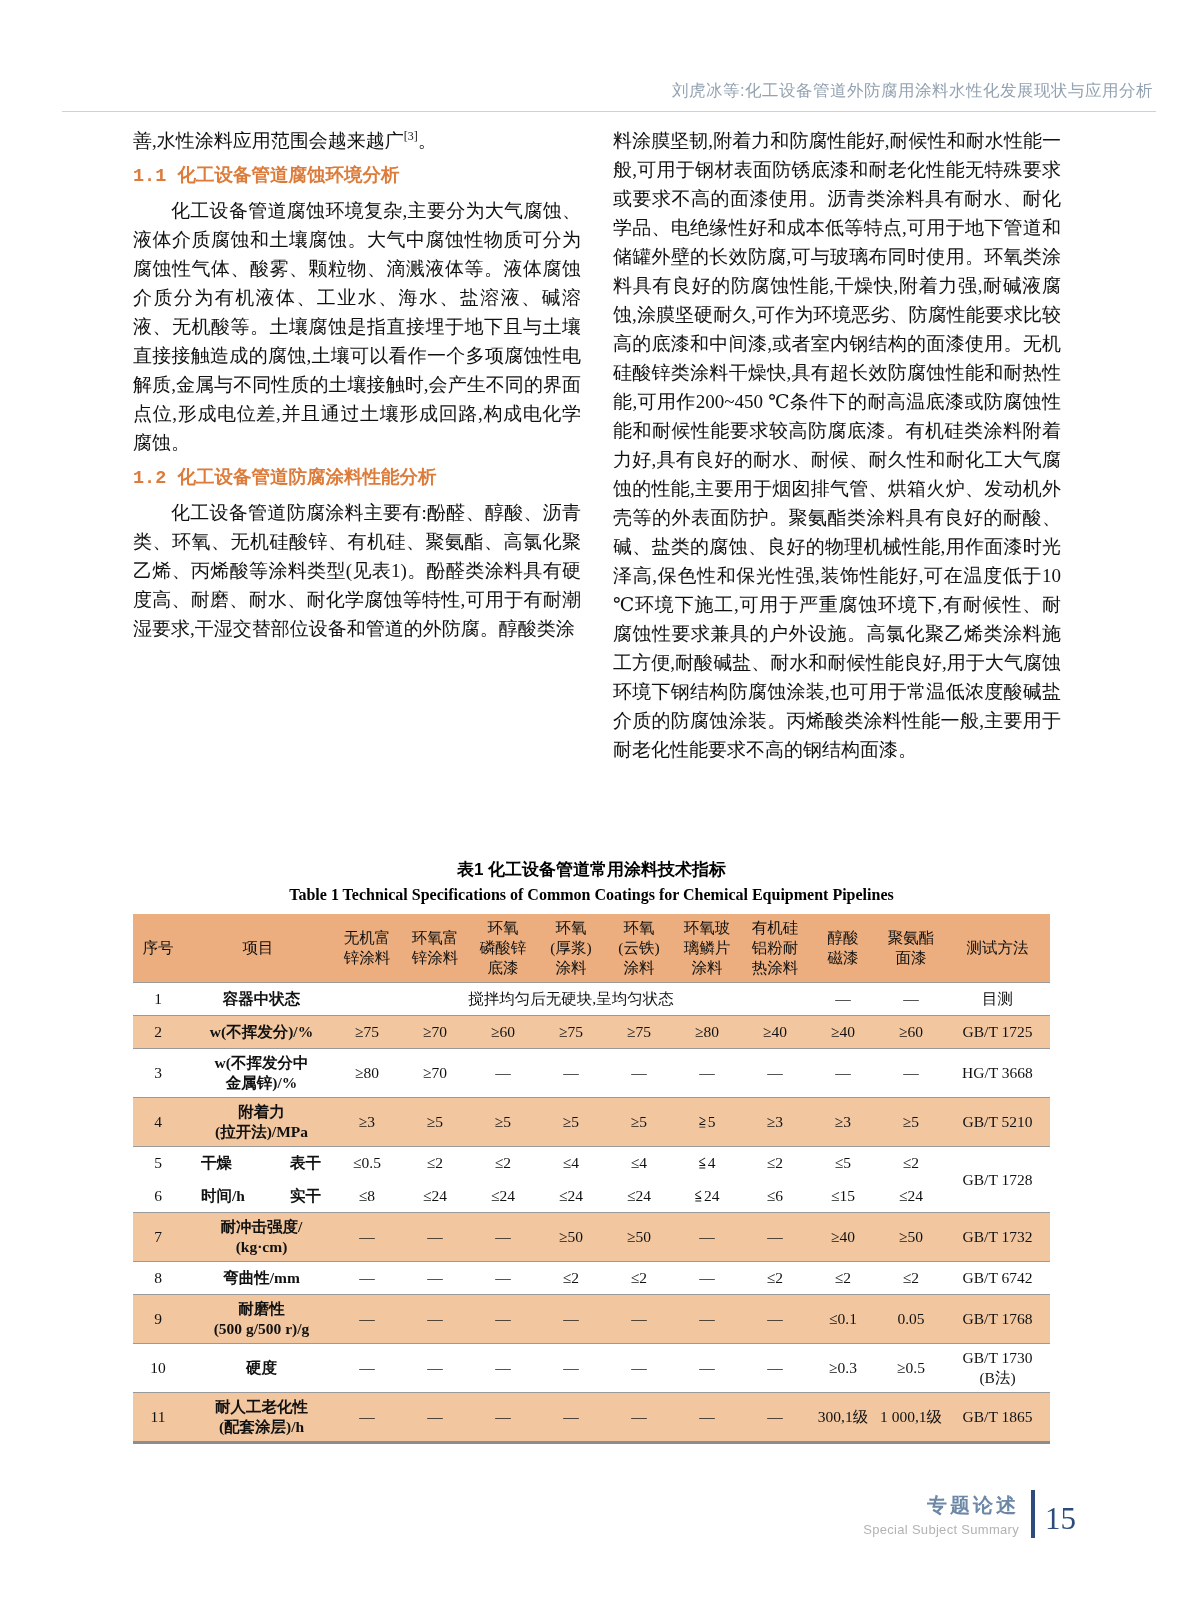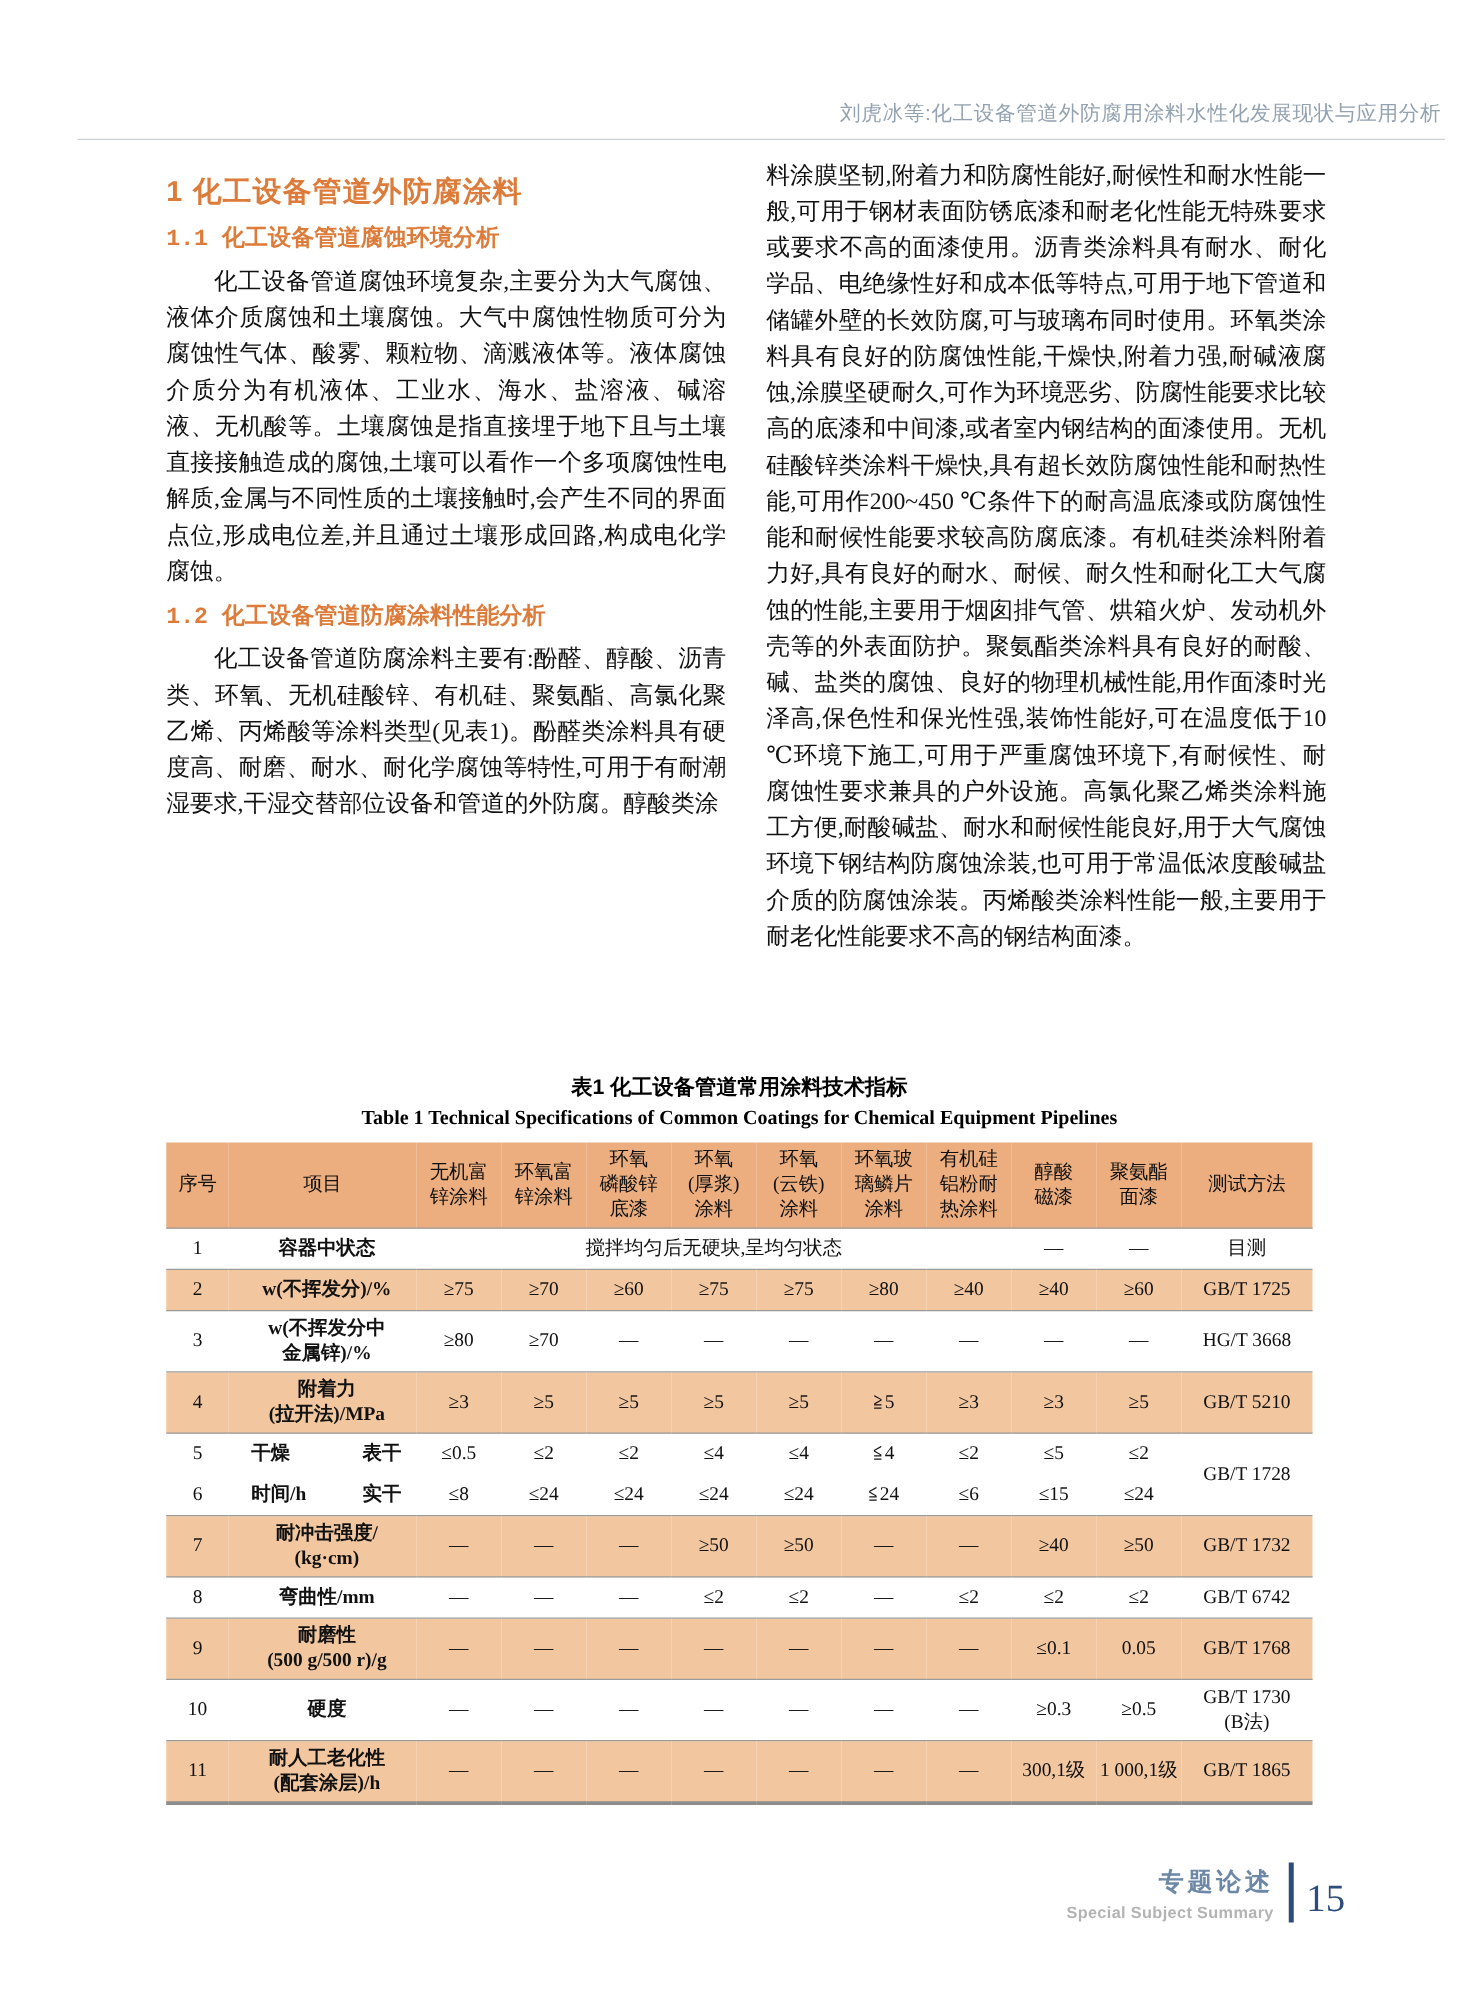--- a/index.html
+++ b/index.html
@@ -58,36 +58,36 @@
   .specs .parts { display:flex; justify-content:space-between; padding:0 10px 0 9px; }
 
   
   .footer { position:absolute; top:1490px; right:143px; display:flex; align-items:center; }
   .footer-cn {
     font-family:"Liberation Sans","DejaVu Sans",sans-serif; font-weight:bold;
     font-size:20px; color:#6d87a6; letter-spacing:3px; text-align:right;
   }
   .footer-en {
     font-family:"Liberation Sans","DejaVu Sans",sans-serif;
-    font-size:13px; color:#b3b3b3; margin-top:3px; letter-spacing:0.3px; text-align:right;font-weight:bold;
+    font-size:13px; color:#b3b3b3; margin-top:3px; letter-spacing:0.3px; text-align:right;
   }
   .footer-bar { width:4px; height:48px; background:#2d4c7c; margin:0 10px 0 12px; }
   .footer-page { font-family:"Liberation Serif","DejaVu Serif",serif; font-size:31px; color:#2d4c7c; padding-top:10px; }
 </style>
 </head>
 <body>
 
 <div class="page">
 
   <div class="running-head">刘虎冰等:化工设备管道外防腐用涂料水性化发展现状与应用分析</div>
   <div class="head-rule"></div>
 
   <div class="columns">
     <div class="col">
-      <h1 class="sec">1  化工设备管道外防腐涂料</h1>
+      <p><span>善,水性涂料应用范围会越来越广</span><sup>[3]</sup><span>。</span></p>
       <h2 class="sec">1.1  化工设备管道腐蚀环境分析</h2>
       <p class="indent">化工设备管道腐蚀环境复杂,主要分为大气腐蚀、液体介质腐蚀和土壤腐蚀。大气中腐蚀性物质可分为腐蚀性气体、酸雾、颗粒物、滴溅液体等。液体腐蚀介质分为有机液体、工业水、海水、盐溶液、碱溶液、无机酸等。土壤腐蚀是指直接埋于地下且与土壤直接接触造成的腐蚀,土壤可以看作一个多项腐蚀性电解质,金属与不同性质的土壤接触时,会产生不同的界面点位,形成电位差,并且通过土壤形成回路,构成电化学腐蚀。</p>
       <h2 class="sec">1.2  化工设备管道防腐涂料性能分析</h2>
       <p class="indent">化工设备管道防腐涂料主要有:酚醛、醇酸、沥青类、环氧、无机硅酸锌、有机硅、聚氨酯、高氯化聚乙烯、丙烯酸等涂料类型(见表1)。酚醛类涂料具有硬度高、耐磨、耐水、耐化学腐蚀等特性,可用于有耐潮湿要求,干湿交替部位设备和管道的外防腐。醇酸类涂</p>
     </div>
     <div class="col">
       <p>料涂膜坚韧,附着力和防腐性能好,耐候性和耐水性能一般,可用于钢材表面防锈底漆和耐老化性能无特殊要求或要求不高的面漆使用。沥青类涂料具有耐水、耐化学品、电绝缘性好和成本低等特点,可用于地下管道和储罐外壁的长效防腐,可与玻璃布同时使用。环氧类涂料具有良好的防腐蚀性能,干燥快,附着力强,耐碱液腐蚀,涂膜坚硬耐久,可作为环境恶劣、防腐性能要求比较高的底漆和中间漆,或者室内钢结构的面漆使用。无机硅酸锌类涂料干燥快,具有超长效防腐蚀性能和耐热性能,可用作200~450 ℃条件下的耐高温底漆或防腐蚀性能和耐候性能要求较高防腐底漆。有机硅类涂料附着力好,具有良好的耐水、耐候、耐久性和耐化工大气腐蚀的性能,主要用于烟囱排气管、烘箱火炉、发动机外壳等的外表面防护。聚氨酯类涂料具有良好的耐酸、碱、盐类的腐蚀、良好的物理机械性能,用作面漆时光泽高,保色性和保光性强,装饰性能好,可在温度低于10 ℃环境下施工,可用于严重腐蚀环境下,有耐候性、耐腐蚀性要求兼具的户外设施。高氯化聚乙烯类涂料施工方便,耐酸碱盐、耐水和耐候性能良好,用于大气腐蚀环境下钢结构防腐蚀涂装,也可用于常温低浓度酸碱盐介质的防腐蚀涂装。丙烯酸类涂料性能一般,主要用于耐老化性能要求不高的钢结构面漆。</p>
     </div>
   </div>
 

